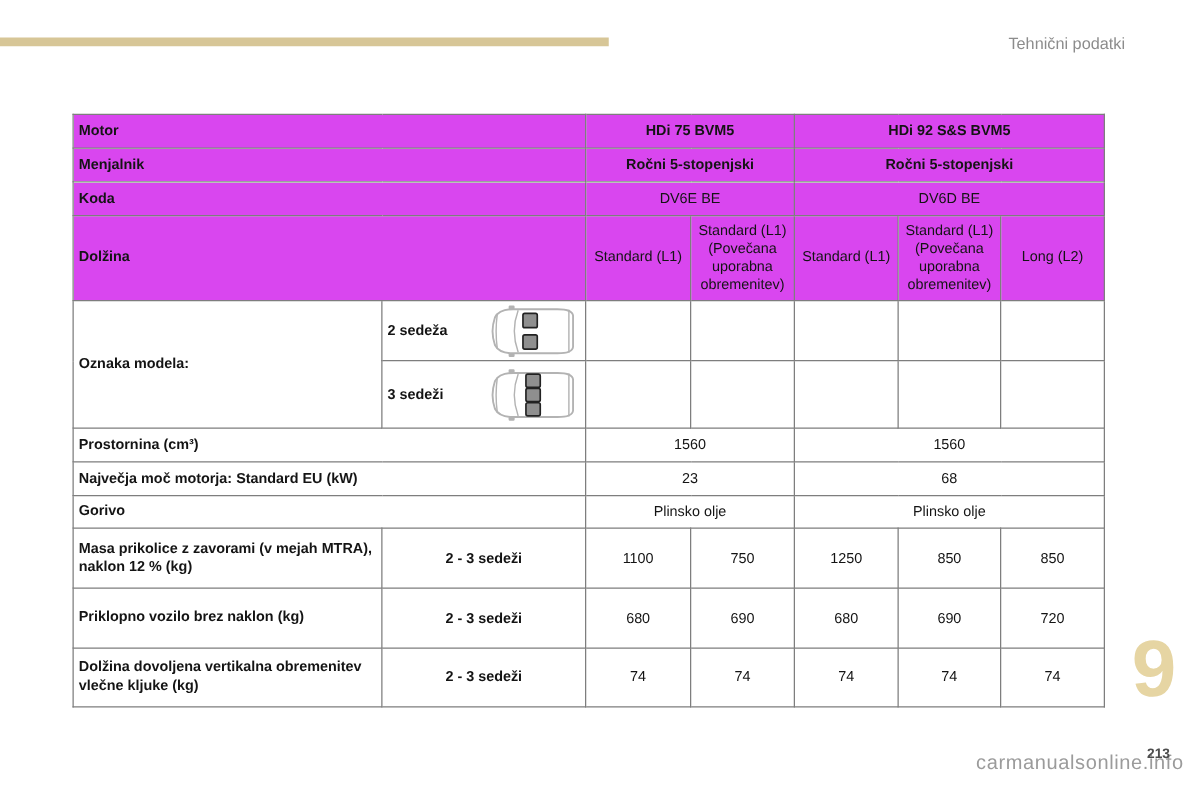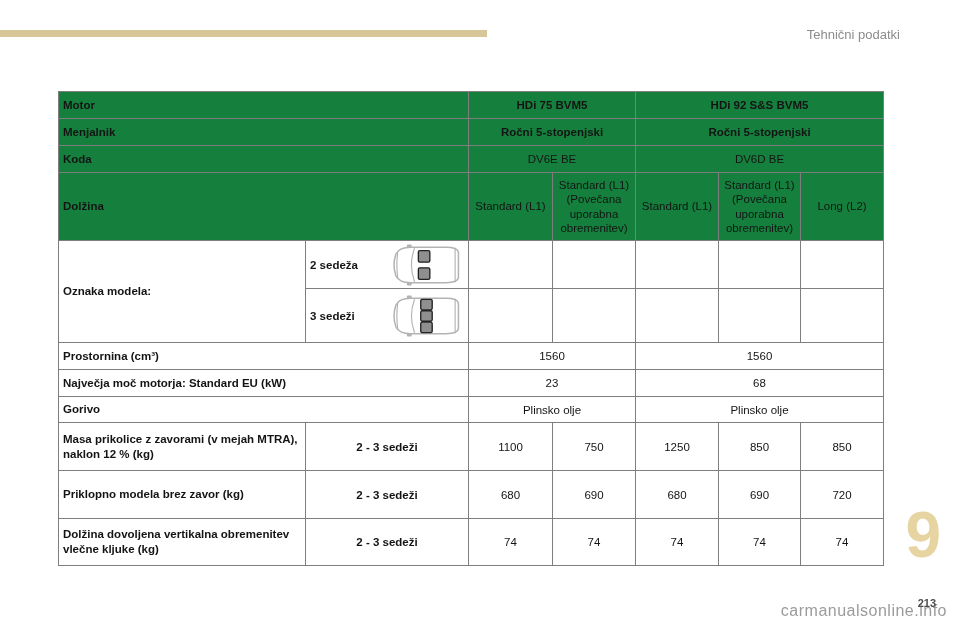--- a/index.html
+++ b/index.html
@@ -8,21 +8,21 @@
 
   .accent-bar { position:absolute; left:0; top:30px; width:487px; height:7px; background:#d7c697; }
   .section-label { position:absolute; top:27px; right:60px; font-size:13px; color:#8c8c8c; }
   .title { position:absolute; left:57px; top:53px; margin:0; font-size:18px; font-weight:bold; color:#0d0d0d; letter-spacing:0.2px; }
 
   table.spec { position:absolute; left:58px; top:91px; border-collapse:collapse; table-layout:fixed; }
   table.spec td { border:1px solid #7e7e7e; font-size:11.5px; color:#141414; vertical-align:middle; padding:2px 4px; overflow:hidden; }
   td.lbl { font-weight:bold; text-align:left; padding:3px 6px 3px 8px; line-height:1.3; }
   td.val { text-align:center; }
   .bold { font-weight:bold; }
-  tr.hdr td { background:#15803d; }
+  tr.hdr td { background:#d946ef; }
   td.subhead { font-size:11px; line-height:1.25; text-align:center; padding:2px 2px; }
   td.model-cell { padding:1px 5px 1px 10px;margin-top:32px; }
   .model-inner { display:flex; align-items:center; justify-content:space-between; }
   .model-inner span { font-weight:bold; font-size:11.5px; }
 
   svg.van { display:block; }
   svg.van .outline { fill:#ffffff; stroke:#b3b3b3; stroke-width:1.6; }
   svg.van .thin { fill:none; stroke:#b3b3b3; stroke-width:1.2; }
   svg.van .seat { fill:#8f8f8f; stroke:#222222; stroke-width:1.4; }
   svg.van .mirror { fill:#b3b3b3; }
@@ -148,21 +148,21 @@
         <td class="lbl">Masa prikolice z zavorami (v mejah MTRA), naklon 12 % (kg)</td>
         <td class="val bold">2 - 3 sedeži</td>
         <td class="val">1100</td>
         <td class="val">750</td>
         <td class="val">1250</td>
         <td class="val">850</td>
         <td class="val">850</td>
       </tr>
 
       <tr style="height:48px">
-        <td class="lbl">Priklopno modela brez zavor (kg)</td>
+        <td class="lbl">Priklopno vozilo brez naklon (kg)</td>
         <td class="val bold">2 - 3 sedeži</td>
         <td class="val">680</td>
         <td class="val">690</td>
         <td class="val">680</td>
         <td class="val">690</td>
         <td class="val">720</td>
       </tr>
 
       <tr style="height:47px">
         <td class="lbl">Dolžina dovoljena vertikalna obremenitev vlečne kljuke (kg)</td>

